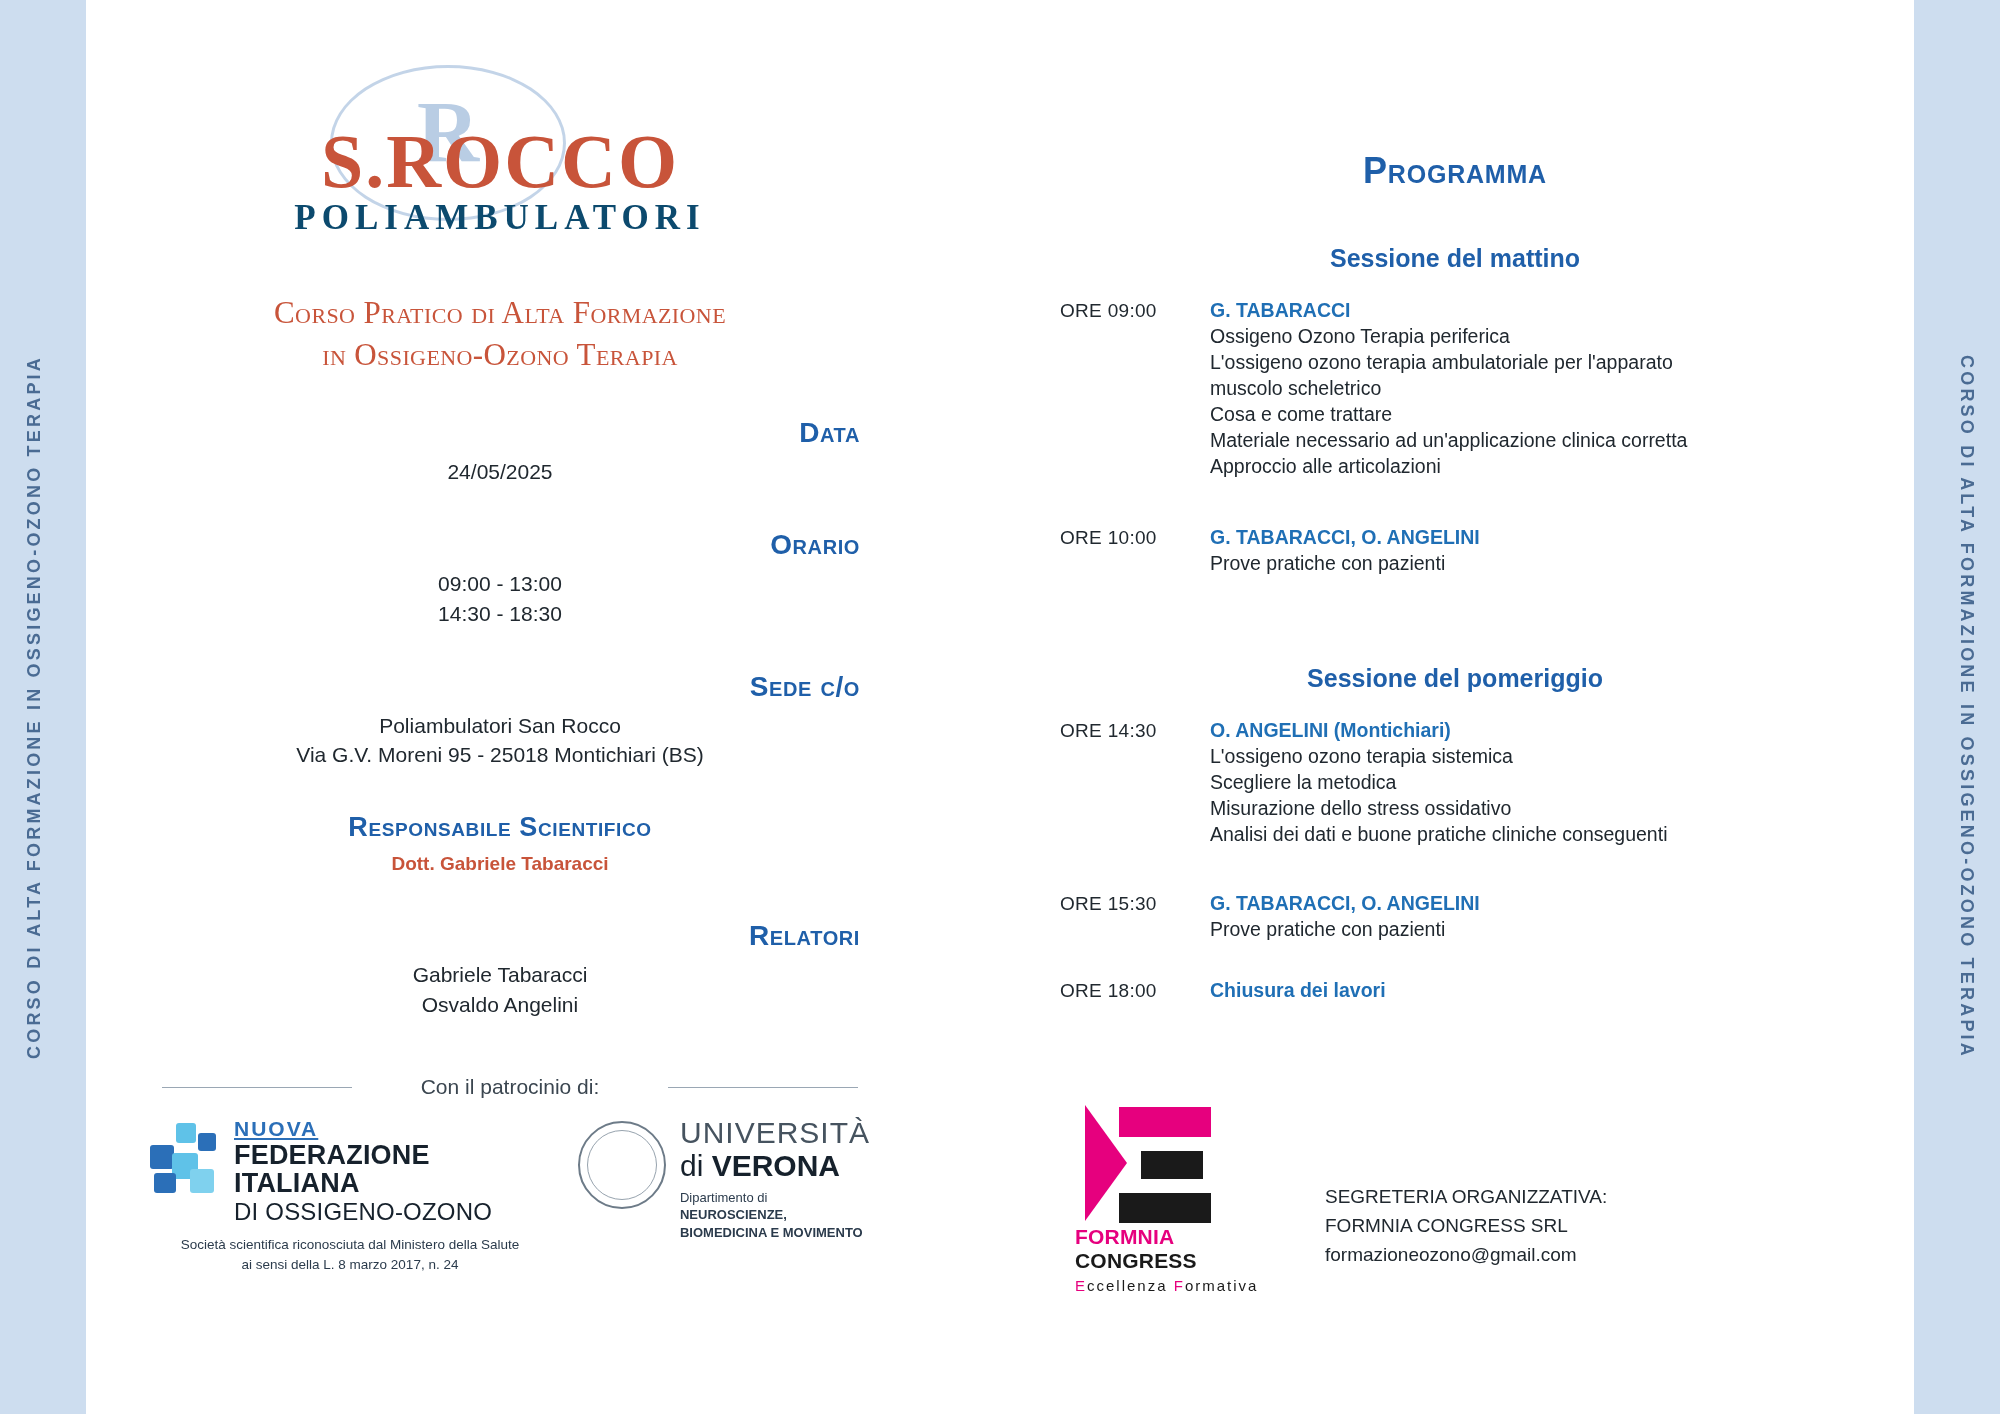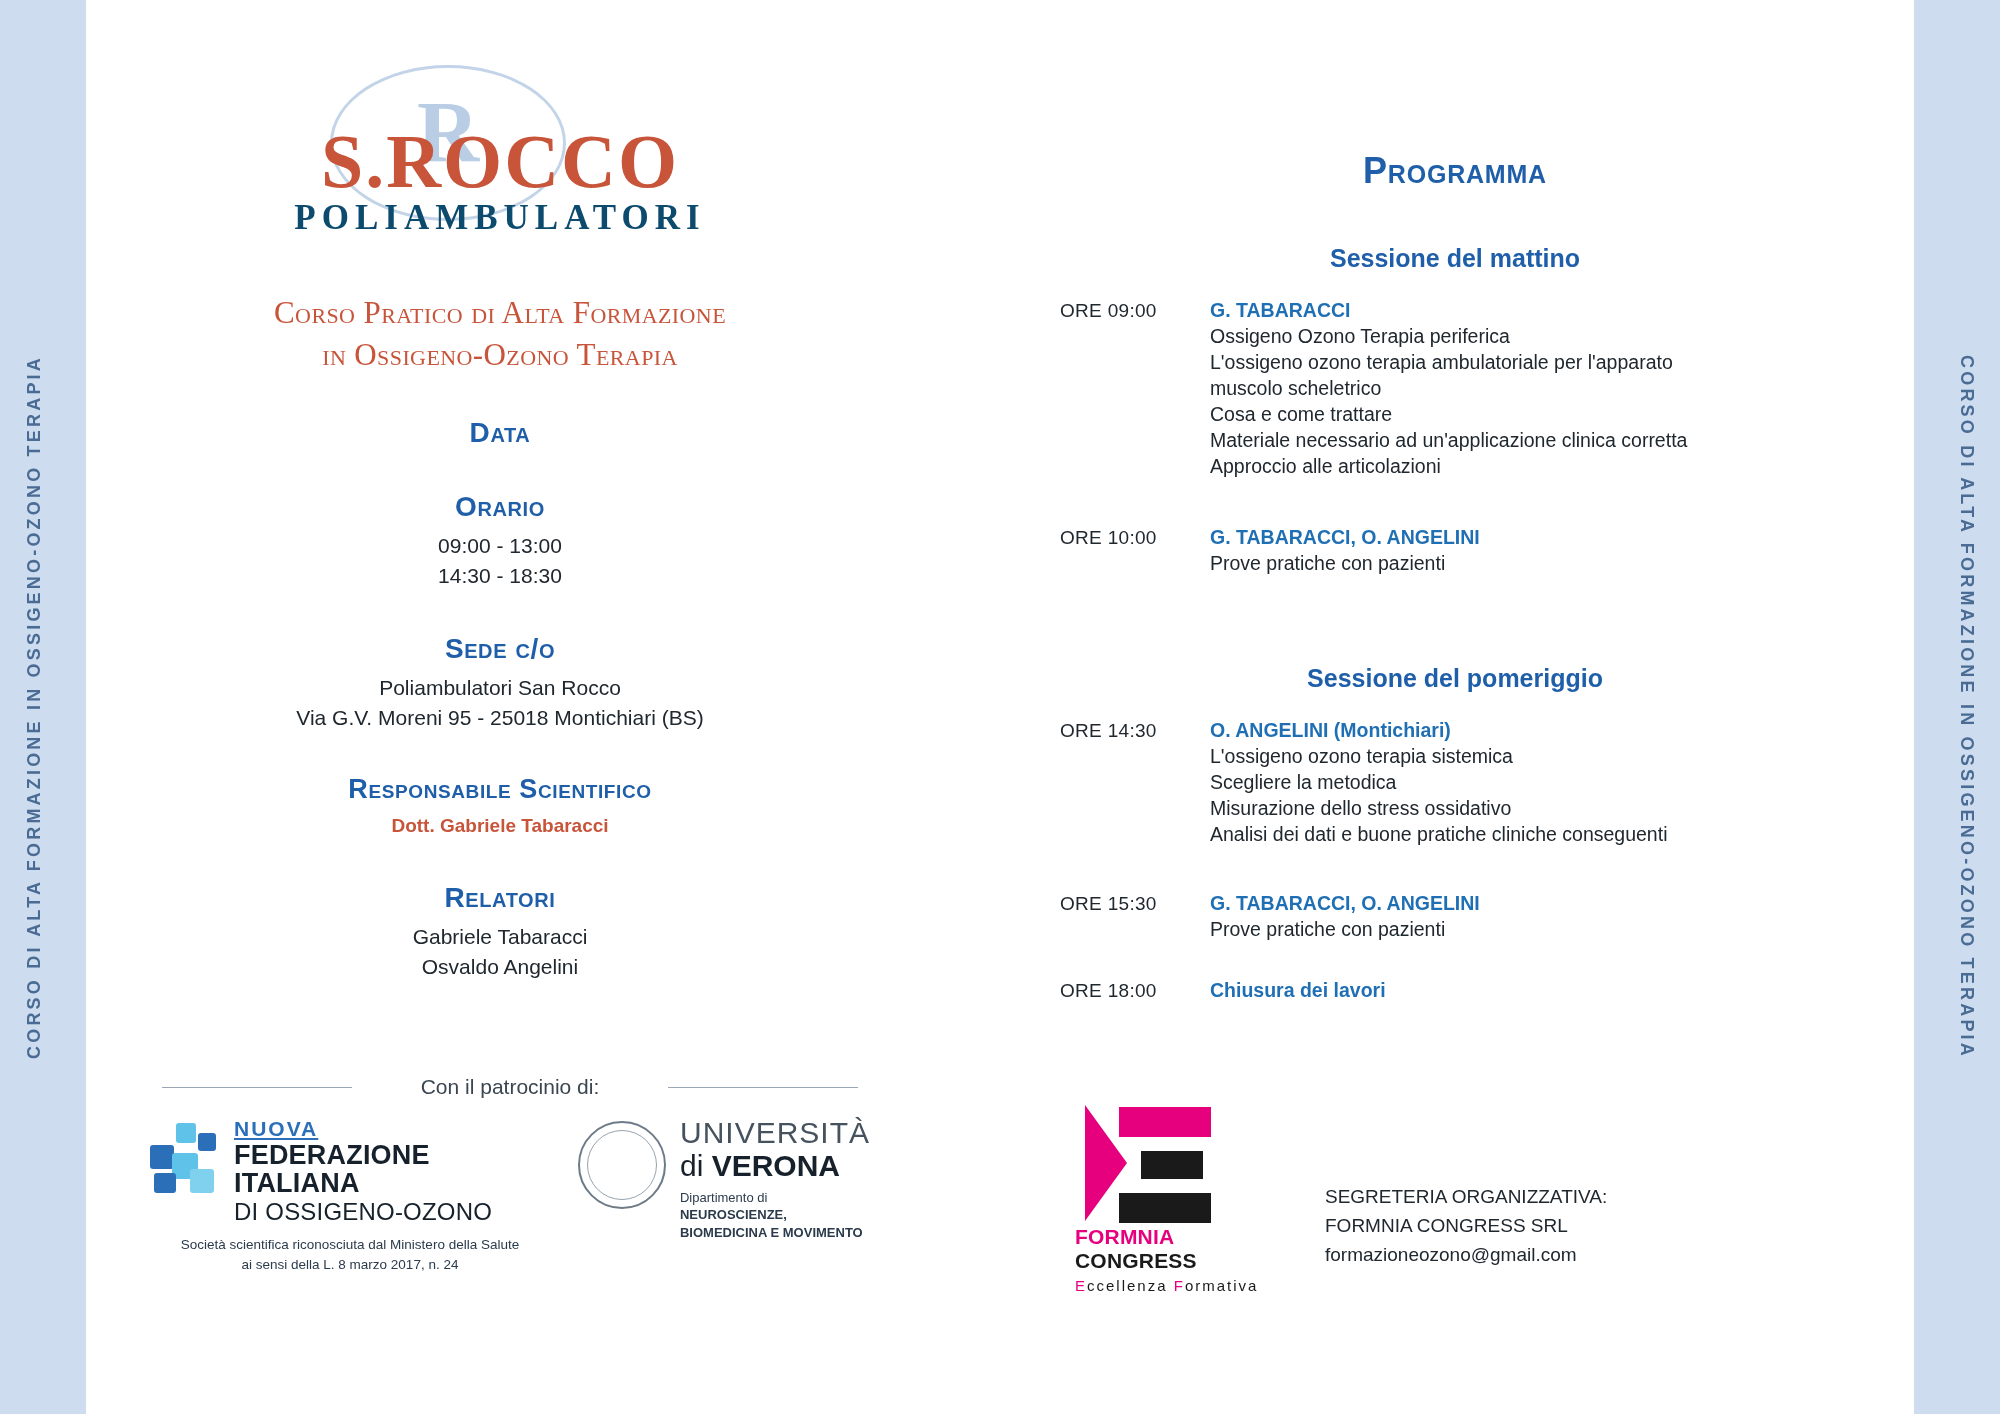--- a/index.html
+++ b/index.html
@@ -138,21 +138,21 @@
 
   .block { margin-top: 42px; }
   .block-head {
     color: #1f5fa9;
     font-size: 27px;
     font-weight: 700;
     letter-spacing: .6px;
     font-variant: small-caps;
     margin-bottom: 8px;
   }
-  .block-head.big { font-size: 28px; }
+  .block-head.big { font-size: 28px; text-align: right; }
   .block-line {
     color: #20282f;
     font-size: 21px;
     line-height: 1.42;
   }
   .block-line.bold-red {
     color: #c8543a;
     font-weight: 700;
     font-size: 19px;
   }
@@ -345,20 +345,21 @@
       <div class="logo-sub">POLIAMBULATORI</div>
     </div>
 
     <div class="course-title">
       <div>Corso Pratico di Alta Formazione</div>
       <div>in Ossigeno-Ozono Terapia</div>
     </div>
 
     <div class="block">
       <div class="block-head big">Data</div>
+      <div class="block-line">24/05/2025</div>
     </div>
 
     <div class="block">
       <div class="block-head big">Orario</div>
       <div class="block-line">09:00 - 13:00</div>
       <div class="block-line">14:30 - 18:30</div>
     </div>
 
     <div class="block">
       <div class="block-head big">Sede c/o</div>

